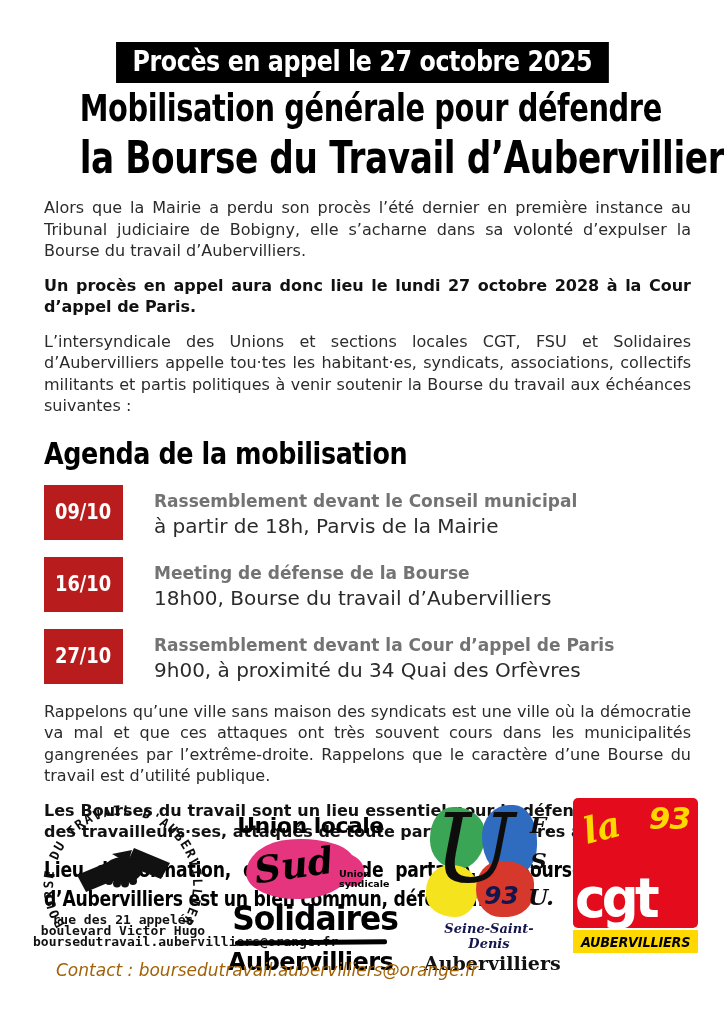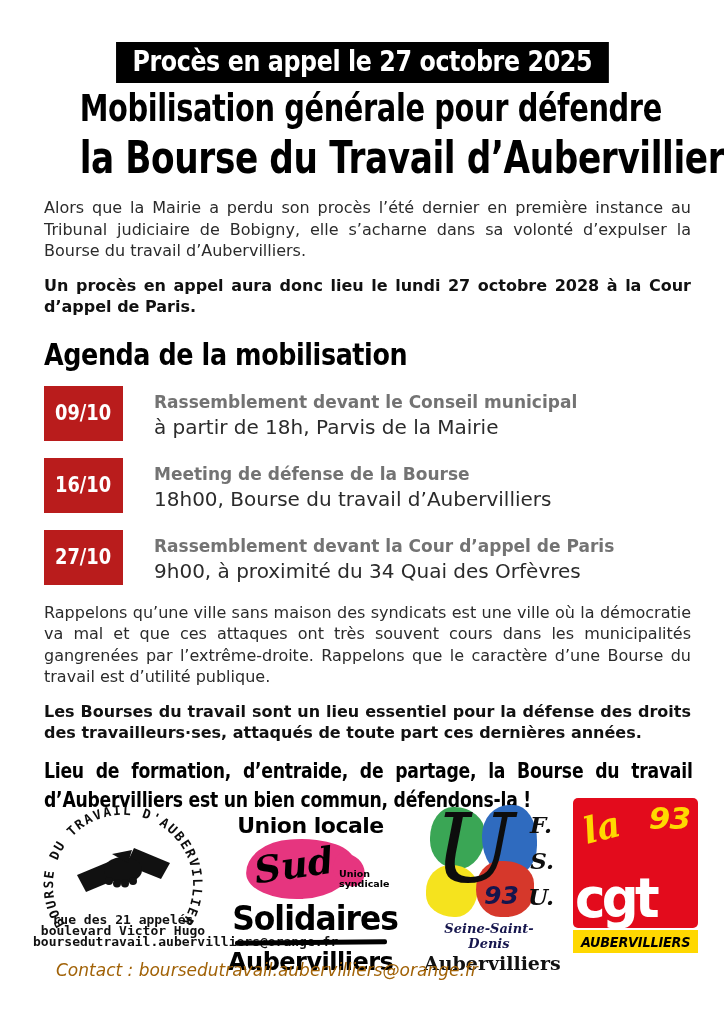--- a/index.html
+++ b/index.html
@@ -250,20 +250,21 @@
   <div class="banner-wrap">
     <div class="banner">Procès en appel le 27 octobre 2025</div>
   </div>
 
   <div class="display center-squeeze title-1">Mobilisation générale pour défendre</div>
   <div class="display center-squeeze title-2">la Bourse du Travail d’Aubervilliers</div>
 
   <div class="content">
     <p class="para">Alors que la Mairie a perdu son procès l’été dernier en première instance au Tribunal judiciaire de Bobigny, elle s’acharne dans sa volonté d’expulser la Bourse du travail d’Aubervilliers.</p>
     <p class="para bold">Un procès en appel aura donc lieu le lundi 27 octobre 2028 à la Cour d’appel de Paris.</p>
+    <p class="para">L’intersyndicale des Unions et sections locales CGT, FSU et Solidaires d’Aubervilliers appelle tou·tes les habitant·es, syndicats, associations, collectifs militants et partis politiques à venir soutenir la Bourse du travail aux échéances suivantes :</p>
 
     <div class="agenda-heading">Agenda de la mobilisation</div>
 
     <div class="agenda-list">
       <div class="agenda-row">
         <div class="date-badge">
           <span>09/10</span>
         </div>
         <div class="agenda-text">
           <div class="agenda-title">Rassemblement devant le Conseil municipal</div>

